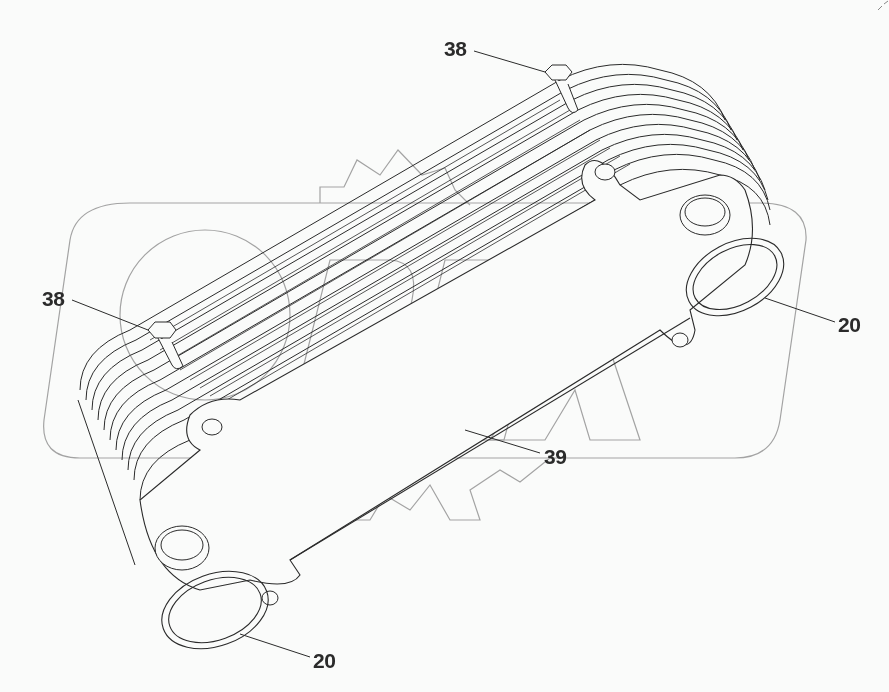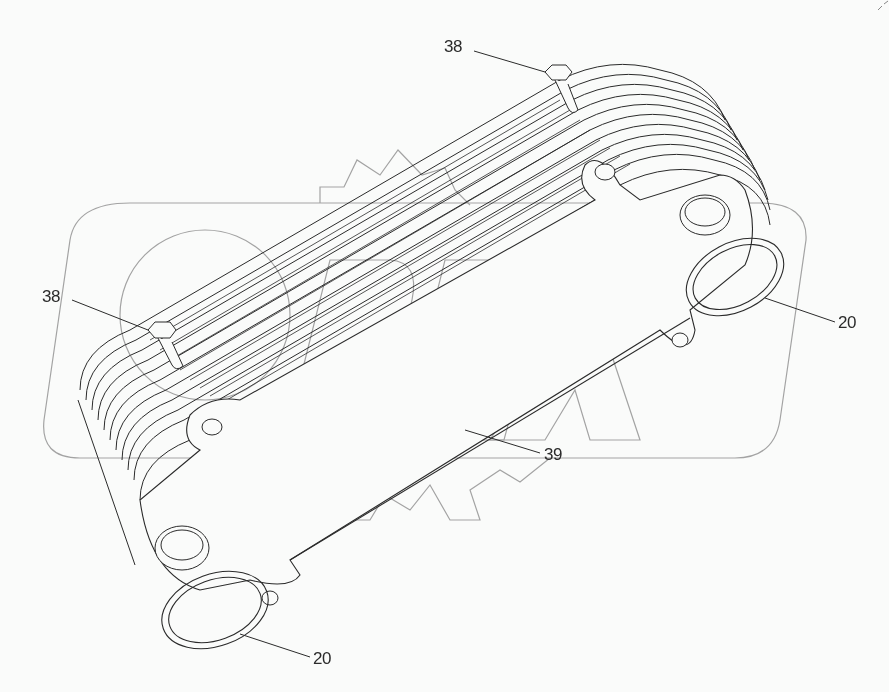--- a/index.html
+++ b/index.html
@@ -6,24 +6,25 @@
   body {
     width: 889px; height: 692px; overflow: hidden;
     background: #fafbfa;
     font-family: "Liberation Sans", sans-serif;
   }
   .canvas { position: relative; width: 889px; height: 692px; }
   svg.drawing { position: absolute; left: 0; top: 0; }
   .callout-label {
     position: absolute;
     font-family: "Liberation Sans", sans-serif;
-    font-size: 17px;
+    font-size: 21px;
     color: #2b2b2b;
     line-height: 1;
     letter-spacing: -0.5px;
+    font-weight: bold;
   }
 </style>
 </head>
 <body>
 
 <div class="canvas">
 
   <svg class="drawing" width="889" height="692" viewBox="0 0 889 692">
 
     <g fill="none" stroke="#a3a3a3" stroke-width="1.2">

